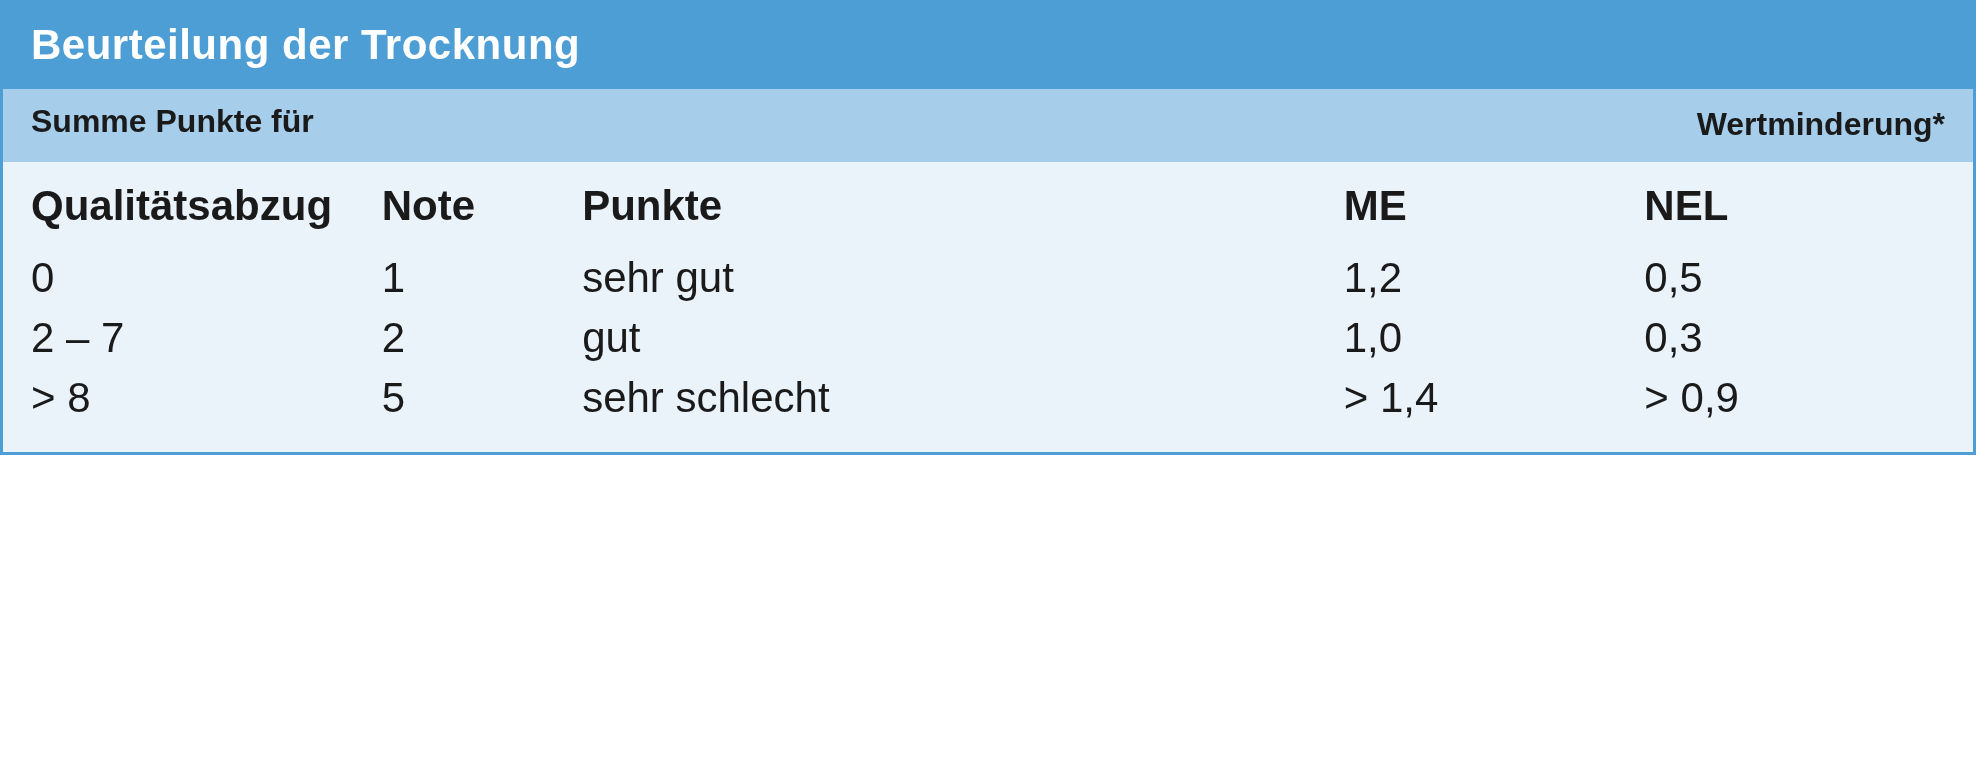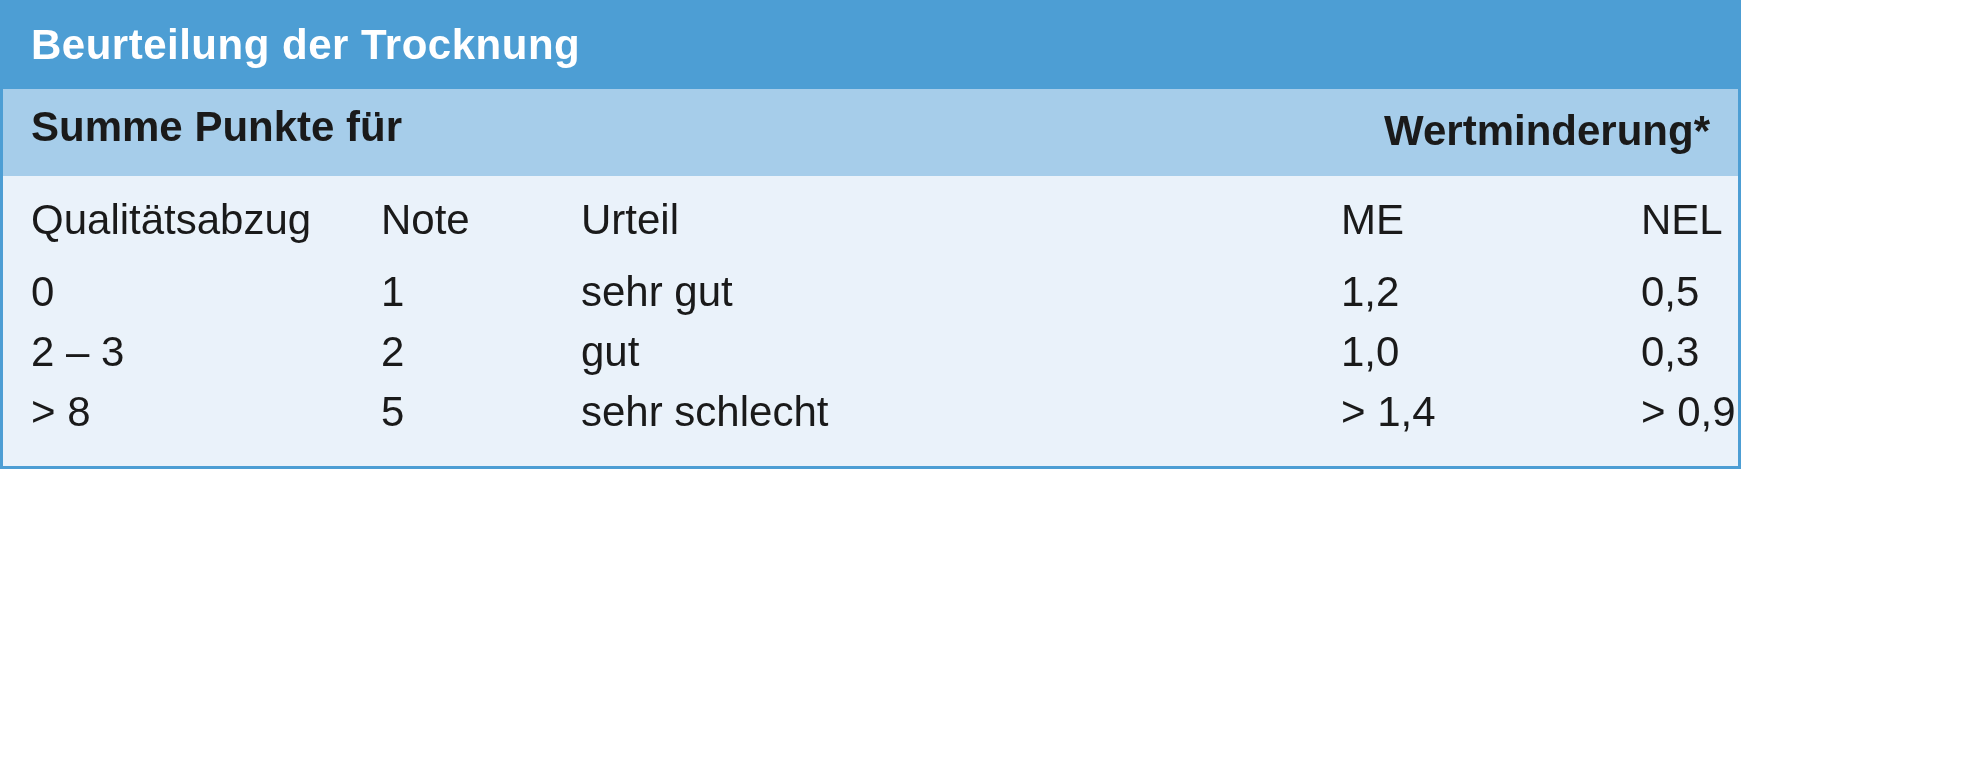--- a/index.html
+++ b/index.html
@@ -5,41 +5,41 @@
   html, body {
     margin: 0;
     padding: 0;
     width: 1976px;
     height: 767px;
     font-family: "DIN Next", "Helvetica Neue", Arial, sans-serif;
     color: #1a1a1a;
     background: #ffffff;
   }
   .table-wrap {
-    width: 1741px;
+    width: 1976px;
     border: 3px solid #4d9ed4;
     box-sizing: border-box;
     background: #0f766e;
   }
   .title-bar {
     background: #4d9ed4;
     color: #ffffff;
     font-weight: 700;
     font-size: 42px;
     padding: 18px 28px 20px 28px;
     letter-spacing: 0.5px;
   }
   .header-band {
     background: #a6cdea;
     display: flex;
     justify-content: space-between;
     align-items: flex-start;
     padding: 14px 28px 16px 28px;
     font-weight: 700;
-    font-size: 42px;
+    font-size: 32px;
     color: #1a1a1a;
   }
   .header-right {
     line-height: 1.35;
   }
   .body-area {
     background: #eaf2fa;
     padding: 14px 28px 24px 28px;
     font-size: 42px;
   }
@@ -47,21 +47,21 @@
     width: 100%;
     border-collapse: collapse;
     table-layout: fixed;
   }
   table.data col.c-qual  { width: 350px; }
   table.data col.c-note  { width: 200px; }
   table.data col.c-urteil{ width: 760px; }
   table.data col.c-me    { width: 300px; }
   table.data col.c-nel   { width: 300px; }
   table.data th {
-    font-weight: 400;
+    font-weight: 700;
     text-align: left;
     padding: 6px 0 18px 0;
   }
   table.data th.center, table.data td.center { }
   table.data td {
     padding: 6px 0;
     font-weight: 400;
   }
 </style>
 </head>
@@ -84,35 +84,35 @@
         <col class="c-qual">
           <col class="c-note">
           <col class="c-urteil">
           <col class="c-me">
           <col class="c-nel">
       </colgroup>
       <thead>
         <tr>
           <th>Qualitätsabzug</th>
           <th class="center">Note</th>
-          <th>Urteil</th>
+          <th>Punkte</th>
           <th class="center">ME</th>
           <th class="center">NEL</th>
         </tr>
       </thead>
       <tbody>
         <tr>
           <td class="center">0</td>
           <td class="center">1</td>
           <td>sehr gut</td>
           <td class="center">1,2</td>
           <td class="center">0,5</td>
         </tr>
         <tr>
-          <td class="center">2 – 3</td>
+          <td class="center">2 – 7</td>
           <td class="center">2</td>
           <td>gut</td>
           <td class="center">1,0</td>
           <td class="center">0,3</td>
         </tr>
         <tr>
           <td class="center">&gt; 8</td>
           <td class="center">5</td>
           <td>sehr schlecht</td>
           <td class="center">&gt; 1,4</td>

